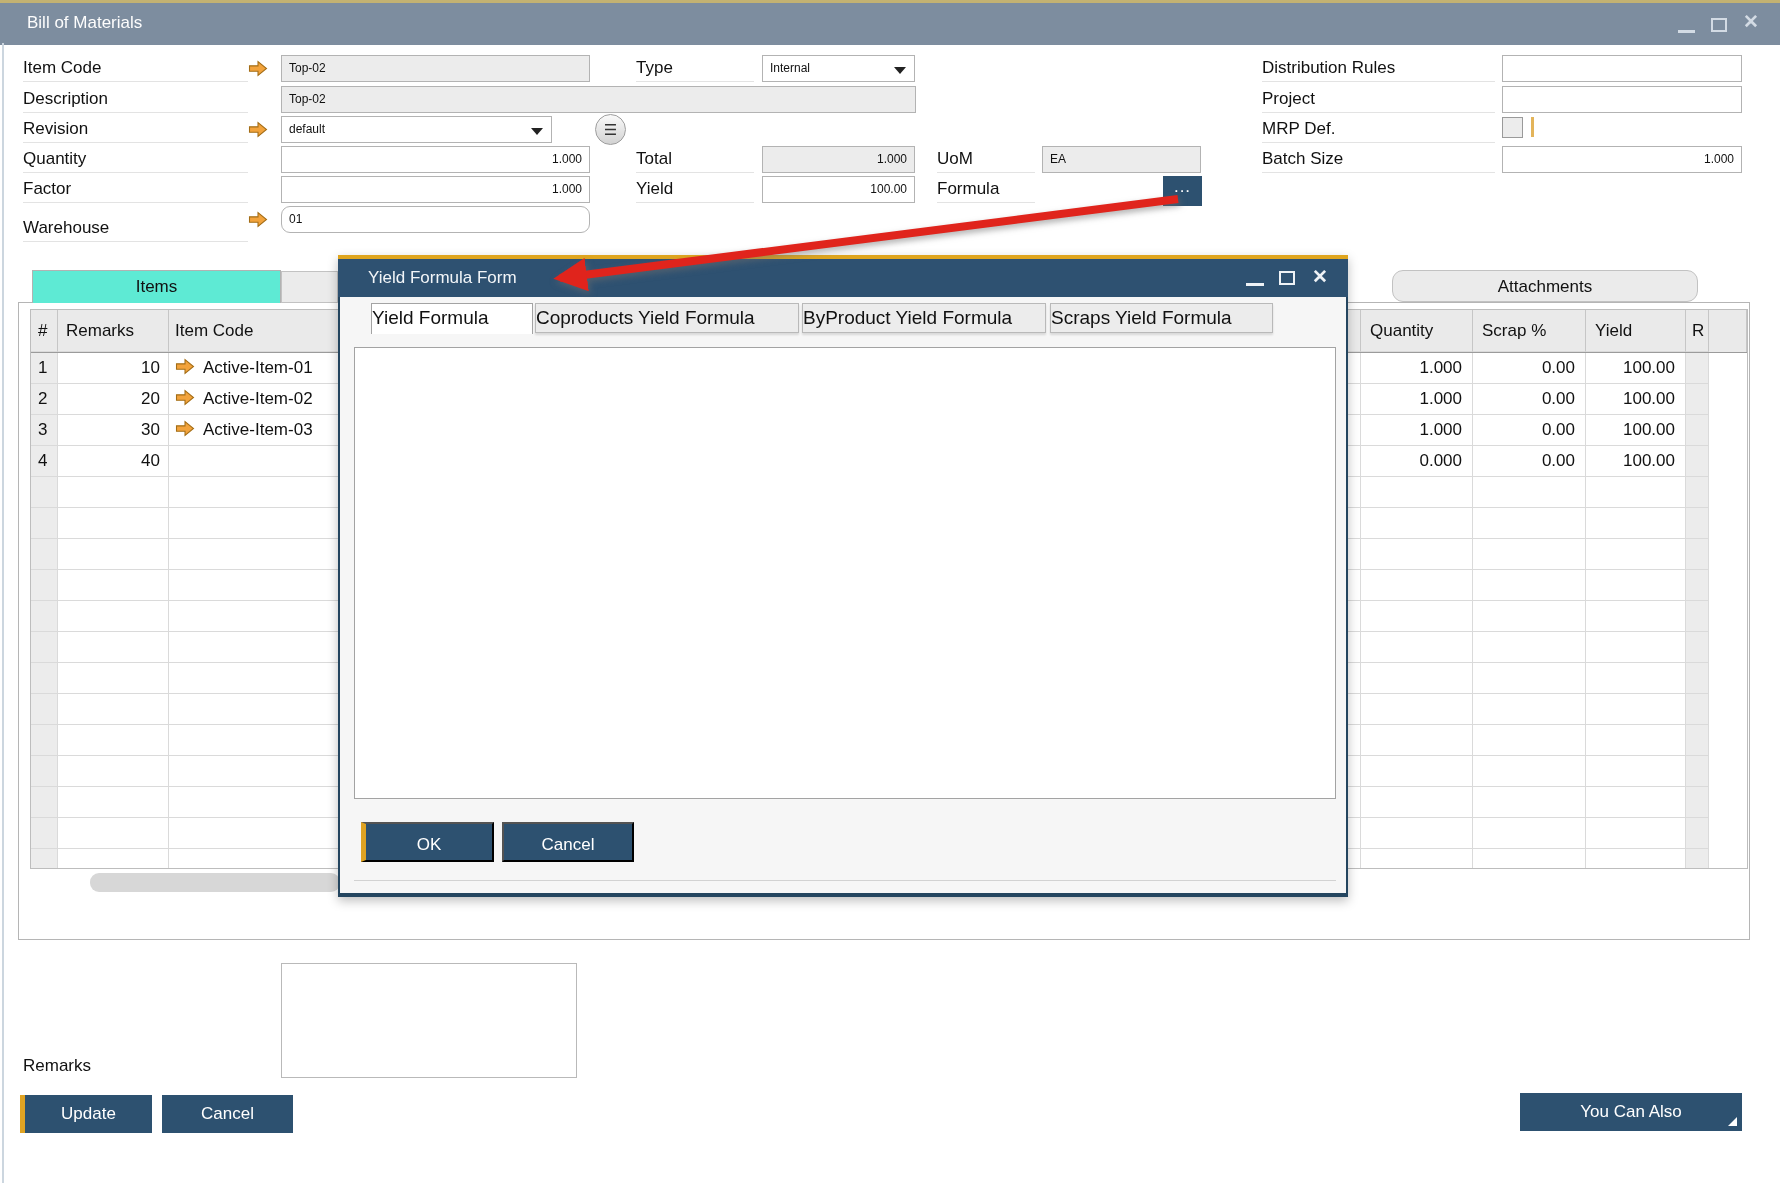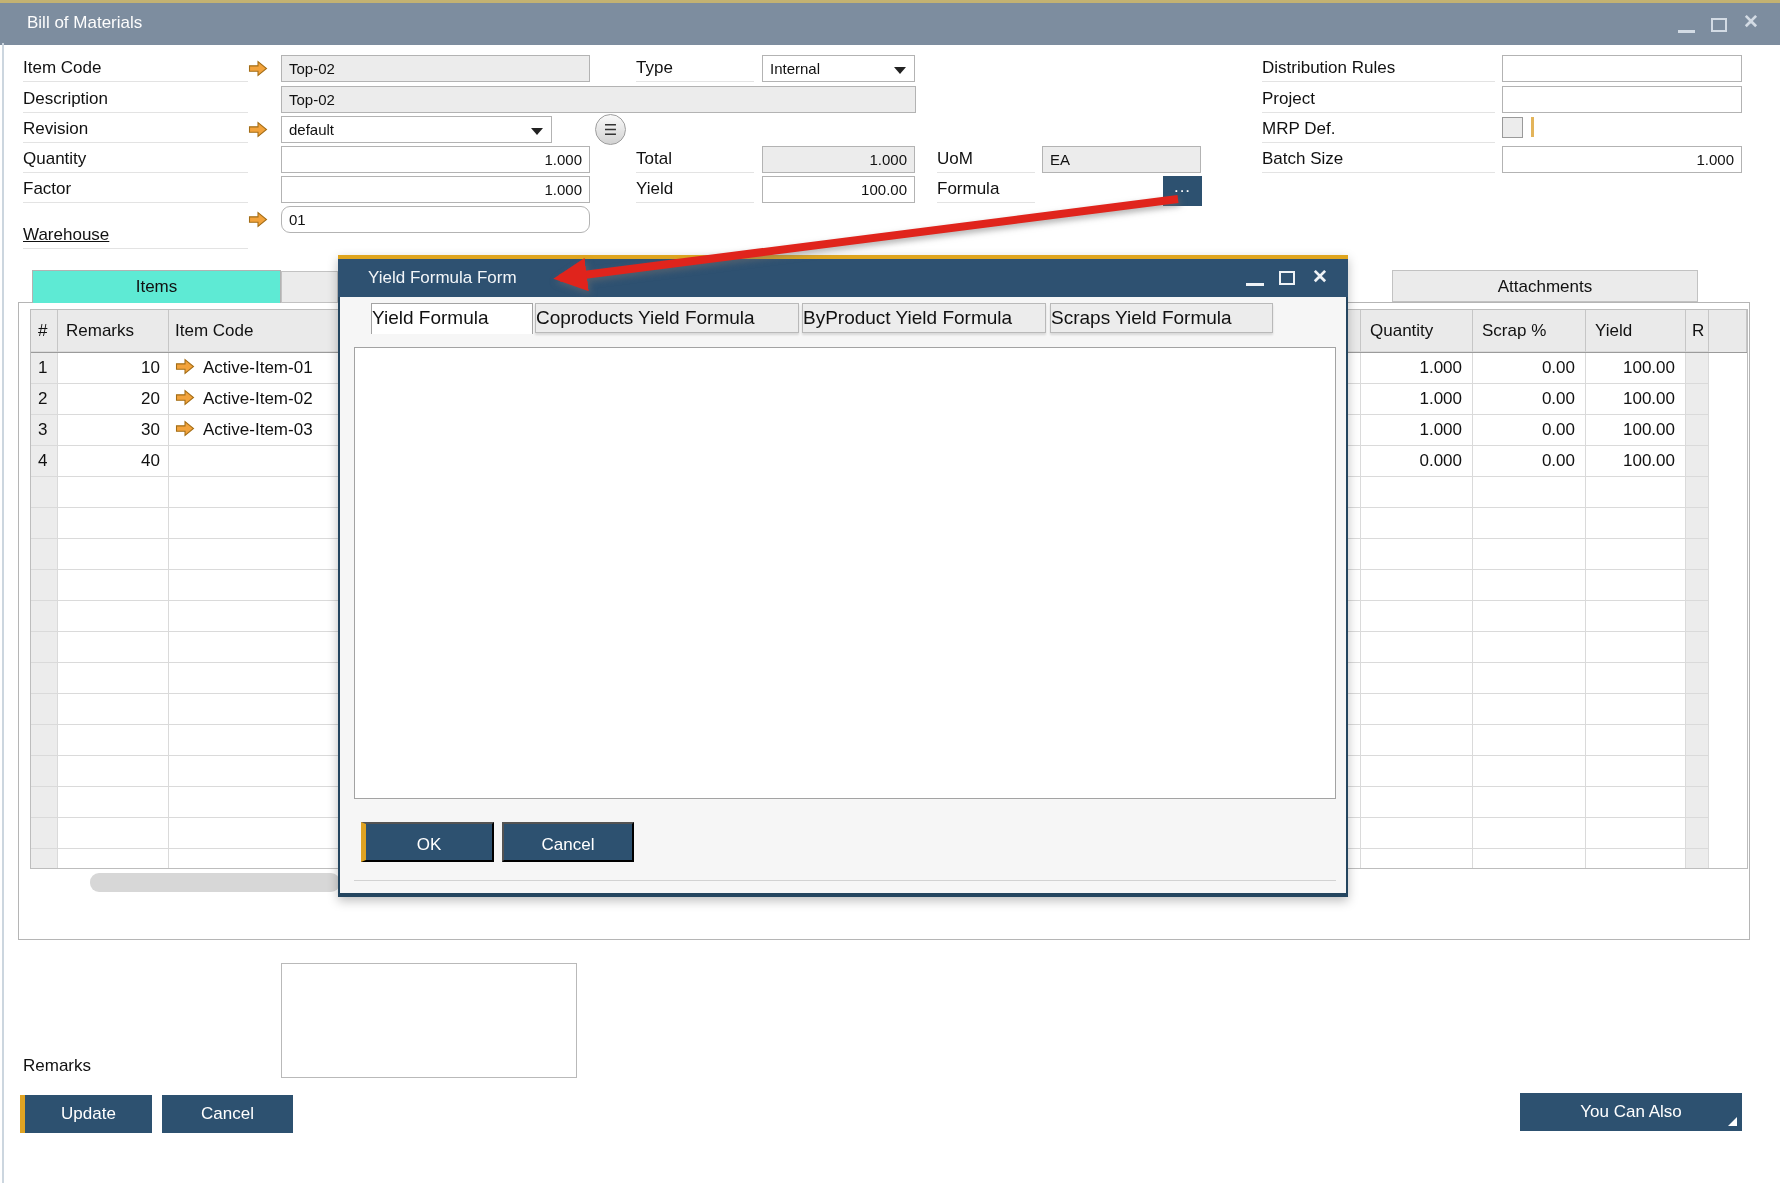--- a/index.html
+++ b/index.html
@@ -9,21 +9,21 @@
   
   .goldline{position:absolute;left:0;top:0;width:1780px;height:3px;background:#c3b272;}
   .titlebar{position:absolute;left:0;top:3px;width:1780px;height:42px;background:#7d8d9f;}
   .titlebar .wtitle{position:absolute;left:27px;top:0;line-height:40px;font-size:17px;color:#fdfdfd;}
   .wc-min{position:absolute;left:1678px;top:27px;width:17px;height:3px;background:#d3dbe4;}
   .wc-max{position:absolute;left:1711px;top:15px;width:16px;height:14px;border:2px solid #d3dbe4;}
   .wc-close{position:absolute;left:1743px;top:7px;font-size:19px;font-weight:bold;color:#d3dbe4;}
   .leftedge{position:absolute;left:2px;top:43px;width:2px;height:1140px;background:#ccd6df;}
   
   .lbl{position:absolute;font-size:17px;height:26px;line-height:24px;border-bottom:1px solid #e3e3e3;}
-  .fld{position:absolute;height:27px;border:1px solid #b3b3b3;background:#fff;font-size:15px;
+  .fld{position:absolute;height:27px;border:1px solid #b3b3b3;background:#fff;font-size:12px;
        line-height:25px;padding:0 7px;white-space:nowrap;overflow:hidden;}
   .fld.ro{background:#ececec;}
   .fld.num{text-align:right;}
   .combo .caretdn{position:absolute;right:8px;top:11px;width:0;height:0;
        border-left:6px solid transparent;border-right:6px solid transparent;border-top:7px solid #222;}
   .lnkarrow{position:absolute;width:20px;height:17px;}
   .circlebtn{position:absolute;width:31px;height:31px;border-radius:50%;
        border:1px solid #9d9d9d;background:linear-gradient(#fafafa,#d2d2d2);
        text-align:center;line-height:29px;font-size:15px;color:#333;}
   .chk{position:absolute;width:21px;height:21px;border:1px solid #9a9a9a;background:#ececec;}
@@ -137,21 +137,21 @@
     <span class="caretdn"></span>
   </div>
   <div class="circlebtn" style="left:595px;top:114px;"><span>☰</span></div>
 
   <div class="lbl" style="left:23px;top:147px;width:225px;">Quantity</div>
   <div class="fld num" style="left:281px;top:146px;width:309px;">1.000</div>
 
   <div class="lbl" style="left:23px;top:177px;width:225px;">Factor</div>
   <div class="fld num" style="left:281px;top:176px;width:309px;">1.000</div>
 
-  <div class="lbl" style="left:23px;top:223px;width:225px;text-decoration:underline;">Warehouse</div>
+  <div class="lbl" style="left:23px;top:216px;width:225px;">Warehouse</div>
   <svg class="lnkarrow" style="left:248px;top:211px;">
       <use href="#lnk"></use>
     </svg>
   <div class="fld" style="left:281px;top:206px;width:309px;border-radius:9px;">01</div>
 
   <div class="lbl" style="left:636px;top:56px;width:118px;">Type</div>
   <div class="fld combo" style="left:762px;top:55px;width:153px;">
     <span>Internal</span>
     <span class="caretdn"></span>
   </div>
@@ -176,21 +176,21 @@
 
   <div class="lbl" style="left:1262px;top:117px;width:233px;">MRP Def.</div>
   <div class="chk" style="left:1502px;top:117px;"></div>
   <div class="goldtick" style="left:1531px;top:117px;"></div>
 
   <div class="lbl" style="left:1262px;top:147px;width:233px;">Batch Size</div>
   <div class="fld num" style="left:1502px;top:146px;width:240px;">1.000</div>
 
   <div class="tab active" style="left:32px;top:270px;width:249px;height:33px;line-height:32px;z-index:3;">Items</div>
   <div class="tab inactive" style="left:281px;top:271px;width:57px;height:32px;z-index:2;"></div>
-  <div class="tab inactive" style="left:1392px;top:270px;width:306px;height:32px;line-height:31px;z-index:2;">Attachments</div>
+  <div class="tab inactive" style="left:1392px;top:270px;width:306px;height:32px;line-height:31px;z-index:2;border-radius:11px;">Attachments</div>
   <div class="groupbox"></div>
 
   <div class="tbl">
     <div class="thead">
       <div class="c c-num">#</div>
       <div class="c c-seq" style="text-align:left;padding-left:8px;">Remarks</div>
       <div class="c c-item">Item Code</div>
       <div class="c c-qty" style="text-align:left;padding-left:9px;">Quantity</div>
       <div class="c c-scrap" style="text-align:left;padding-left:9px;">Scrap %</div>
       <div class="c c-yield" style="text-align:left;padding-left:9px;">Yield</div>

